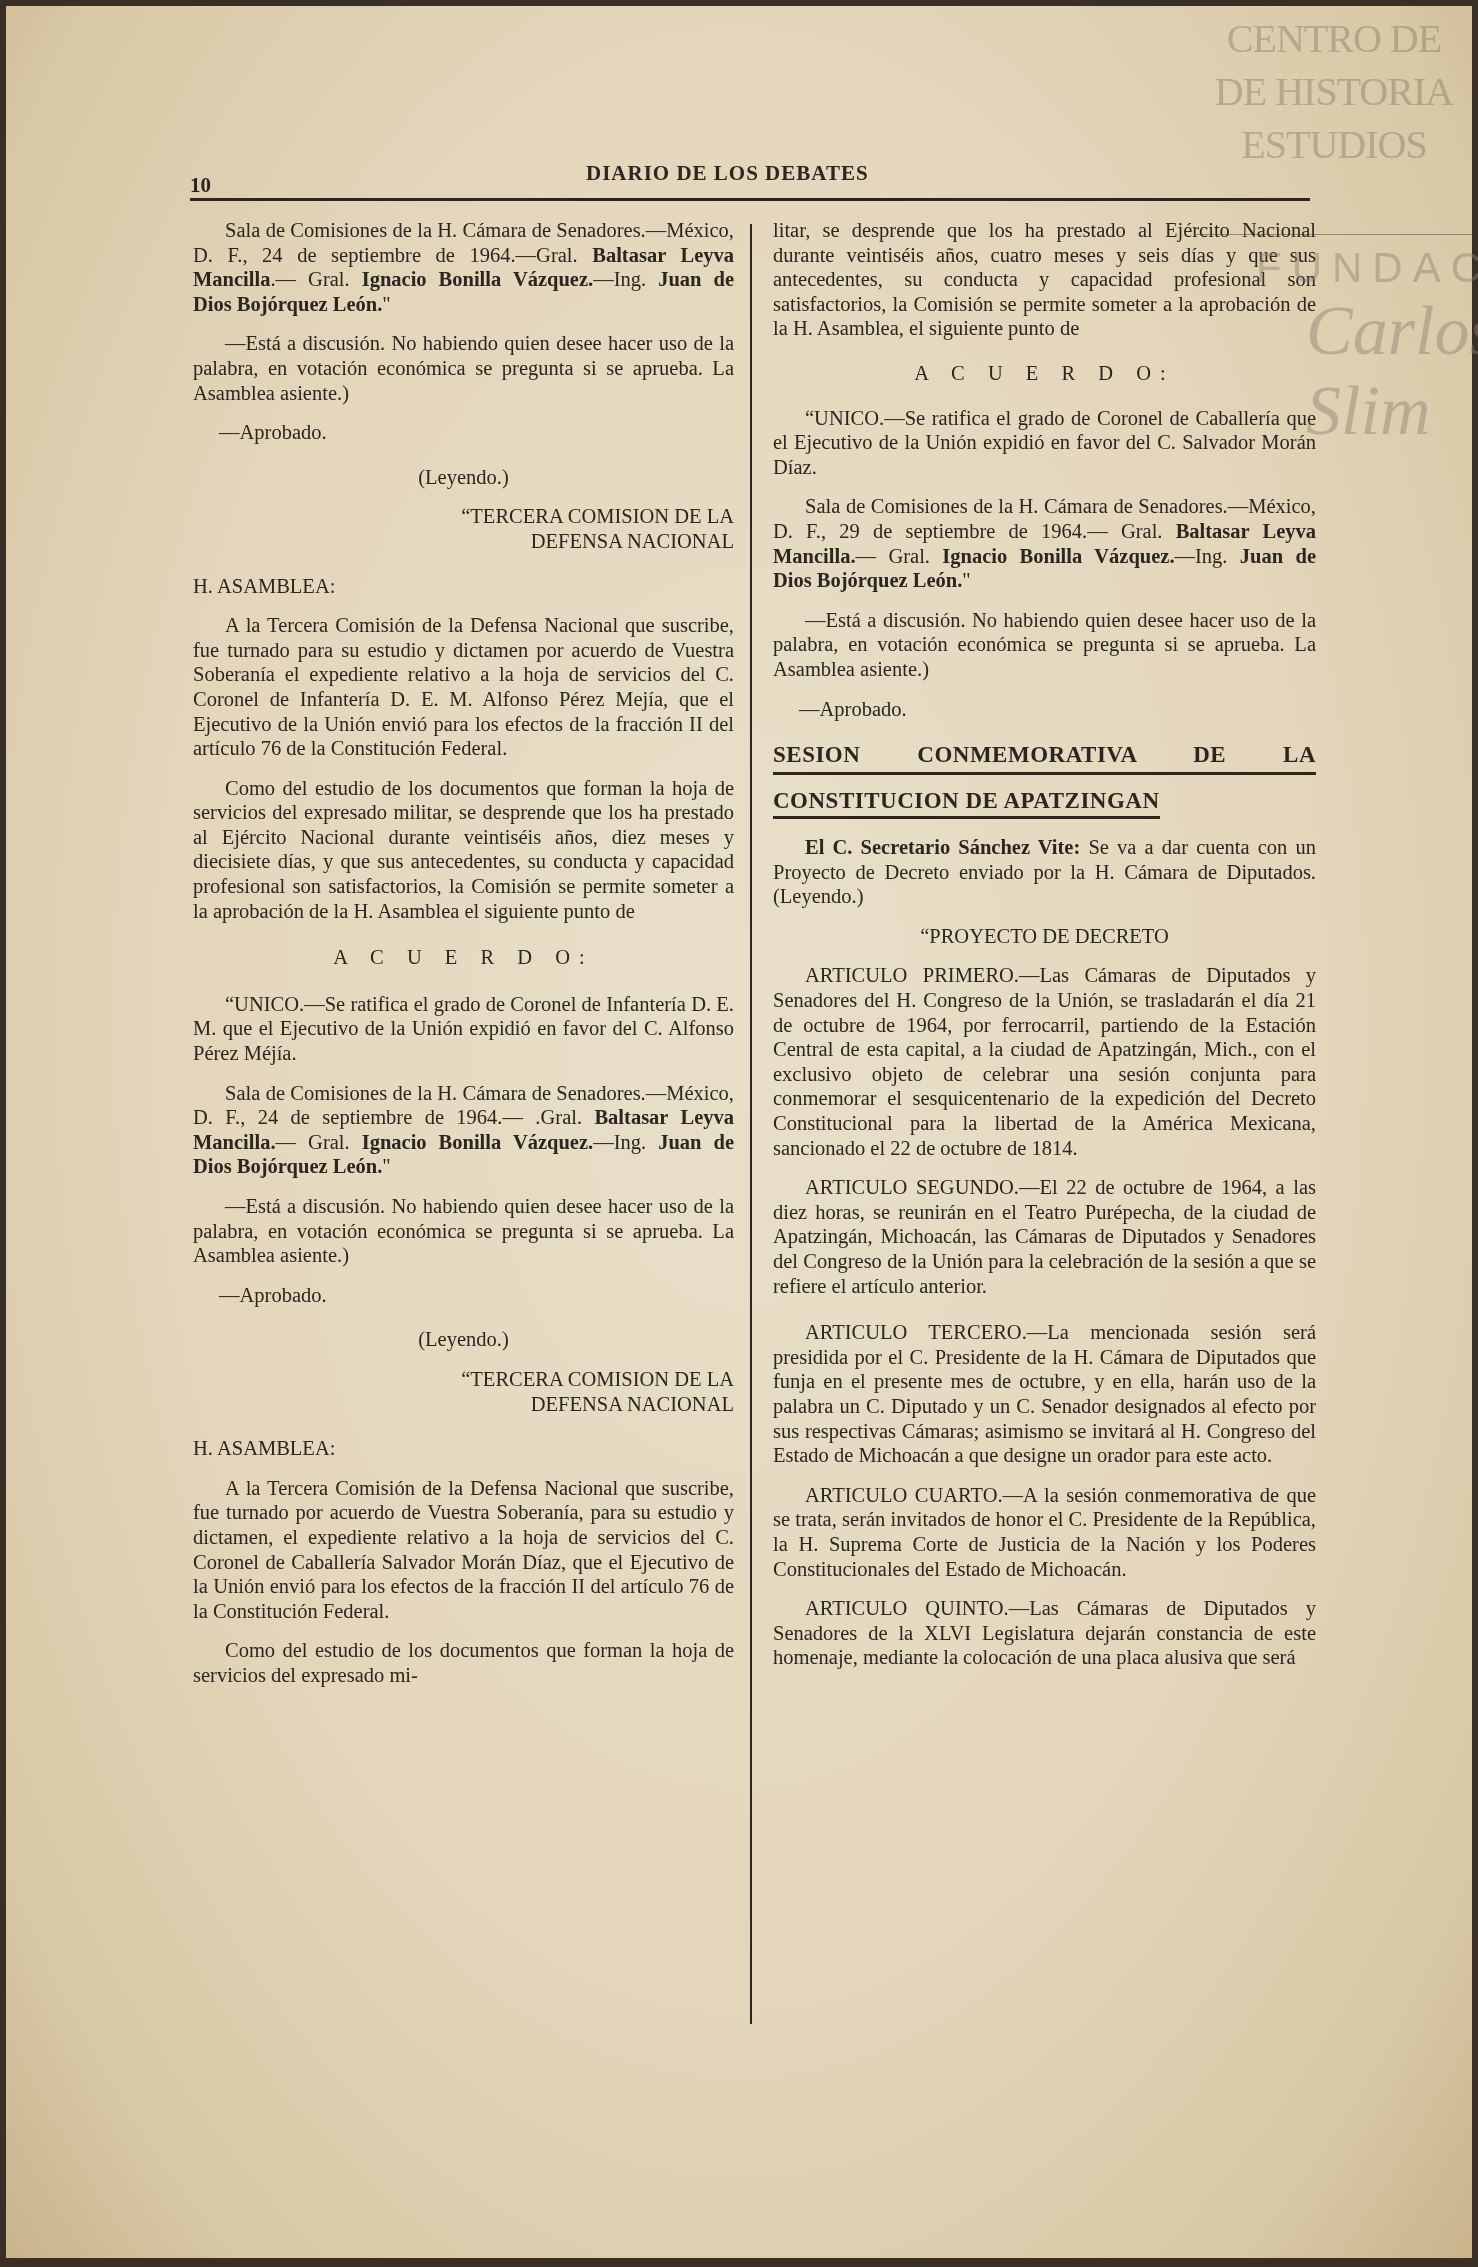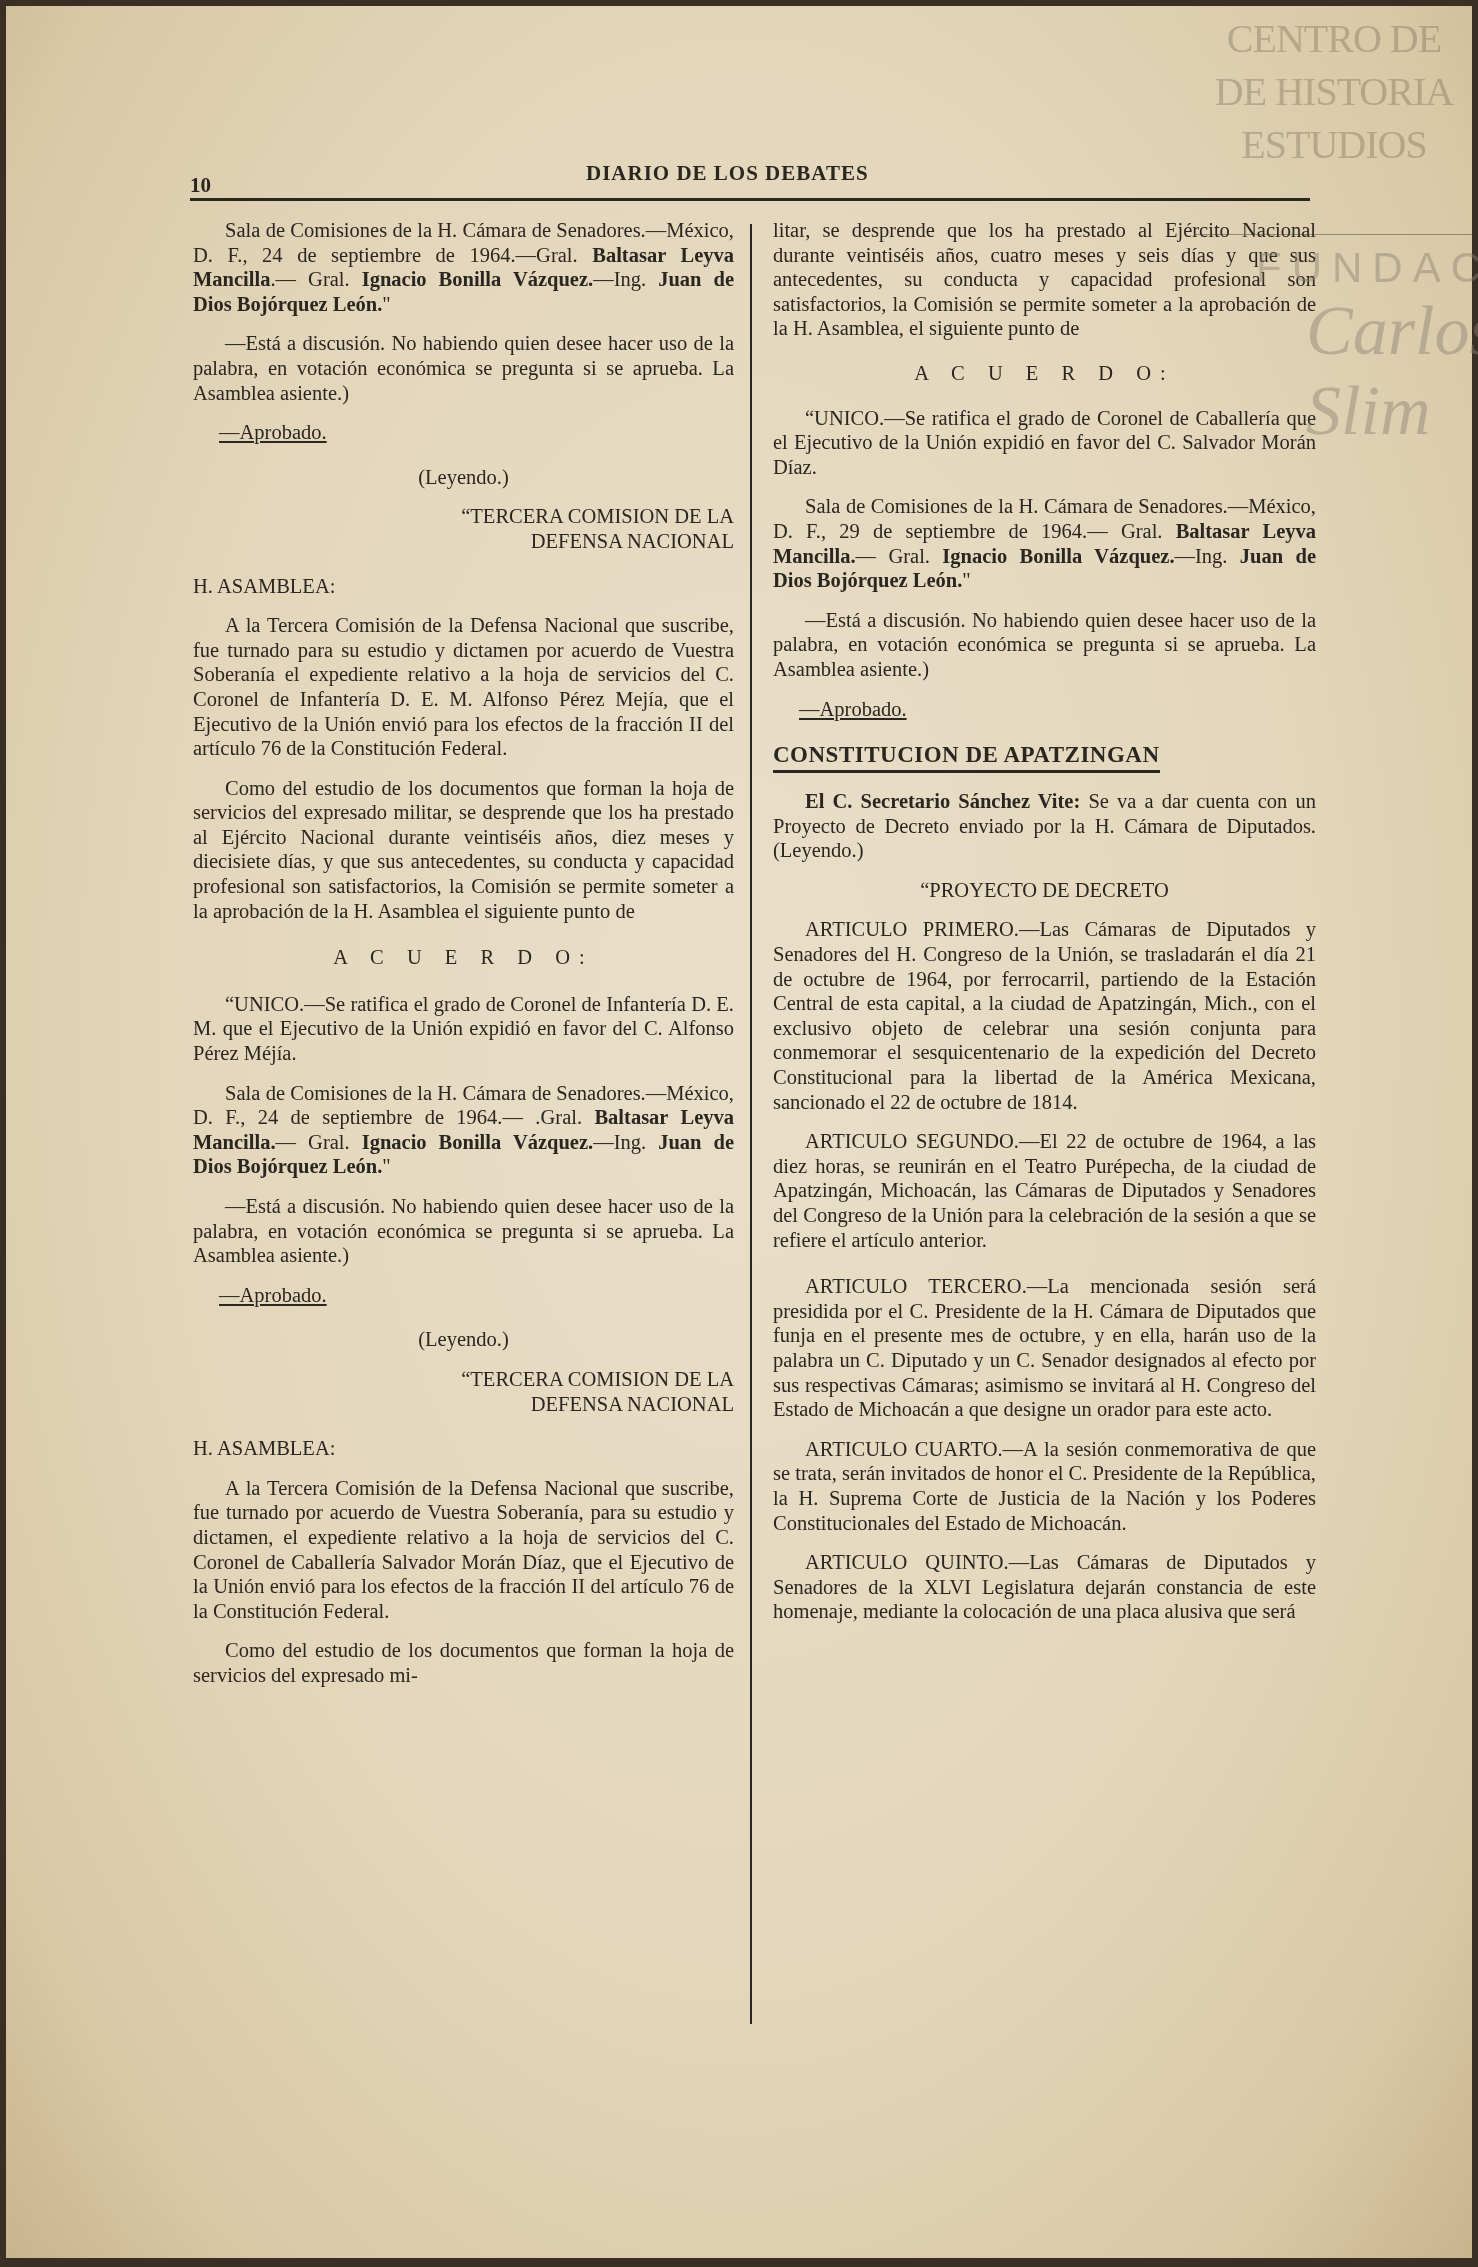--- a/index.html
+++ b/index.html
@@ -35,21 +35,21 @@
     font-size: 20.5px; line-height: 24.6px; text-align: justify; hyphens: manual;
   }
   .col-left { left: 187px; width: 541px; }
   .col-right { left: 767px; width: 543px; }
   .p { margin: 0 0 15px 0; text-indent: 32px; }
   .p.noindent { text-indent: 0; }
   .center { text-align: center; text-indent: 0; margin: 0 0 15px 0; }
   .right { text-align: right; text-indent: 0; margin: 8px 0 15px 0; }
   .spaced { letter-spacing: 9px; }
   .b { font-weight: bold; }
-  .aprob { margin: 0 0 20px 0; text-indent: 26px; text-decoration: underline; }
+  .aprob { margin: 0 0 20px 0; text-indent: 26px; }
   .section-title {
     font-weight: bold; font-size: 23px; line-height: 28px; margin: 8px 0 6px 0;
     text-align: justify; letter-spacing: 0.5px;
   }
   .section-title span.u {
     display: inline-block; border-bottom: 3px solid #2a2620; padding-bottom: 1px; margin-bottom: 10px;
   }
   .title-line-1 { display: block; border-bottom: 3px solid #2a2620; padding-bottom: 3px; margin-bottom: 12px; text-align: justify; text-align-last: justify; }
   .watermark {
     position: absolute; color: rgba(120,105,85,0.38); pointer-events: none;
@@ -104,20 +104,21 @@
   </div>
 
   <div class="col col-right">
     <p class="p noindent">litar, se desprende que los ha prestado al Ejército Nacional durante veintiséis años, cuatro meses y seis días y que sus antecedentes, su conducta y capacidad profesional son satisfactorios, la Comisión se permite someter a la aprobación de la H. Asamblea, el siguiente punto de</p>
     <p class="center spaced" style="margin:20px 0 20px 0">A C U E R D O:</p>
     <p class="p">“UNICO.—Se ratifica el grado de Coronel de Caballería que el Ejecutivo de la Unión expidió en favor del C. Salvador Morán Díaz.</p>
     <p class="p"><span>Sala de Comisiones de la H. Cámara de Senadores.—México, D. F., 29 de septiembre de 1964.— Gral. </span><span class="b">Baltasar Leyva Mancilla.</span><span>— Gral. </span><span class="b">Ignacio Bonilla Vázquez.</span><span>—Ing. </span><span class="b">Juan de Dios Bojórquez León.</span><span>"</span></p>
     <p class="p">—Está a discusión. No habiendo quien desee hacer uso de la palabra, en votación económica se pregunta si se aprueba. La Asamblea asiente.)</p>
     <p class="aprob">—Aprobado.</p>
     <div class="section-title">
+      <span class="title-line-1">SESION CONMEMORATIVA DE LA</span>
       <span class="u">CONSTITUCION DE APATZINGAN</span>
     </div>
     <p class="p"><span class="b">El C. Secretario Sánchez Vite:</span><span> Se va a dar cuenta con un Proyecto de Decreto enviado por la H. Cámara de Diputados. (Leyendo.)</span></p>
     <p class="center">“PROYECTO DE DECRETO</p>
     <p class="p"><span>ARTICULO PRIMERO.</span><span>—Las Cámaras de Diputados y Senadores del H. Congreso de la Unión, se trasladarán el día 21 de octubre de 1964, por ferrocarril, partiendo de la Estación Central de esta capital, a la ciudad de Apatzingán, Mich., con el exclusivo objeto de celebrar una sesión conjunta para conmemorar el sesquicentenario de la expedición del Decreto Constitucional para la libertad de la América Mexicana, sancionado el 22 de octubre de 1814.</span></p>
     <p class="p" style="margin-bottom:22px"><span>ARTICULO SEGUNDO.</span><span>—El 22 de octubre de 1964, a las diez horas, se reunirán en el Teatro Purépecha, de la ciudad de Apatzingán, Michoacán, las Cámaras de Diputados y Senadores del Congreso de la Unión para la celebración de la sesión a que se refiere el artículo anterior.</span></p>
     <p class="p"><span>ARTICULO TERCERO.</span><span>—La mencionada sesión será presidida por el C. Presidente de la H. Cámara de Diputados que funja en el presente mes de octubre, y en ella, harán uso de la palabra un C. Diputado y un C. Senador designados al efecto por sus respectivas Cámaras; asimismo se invitará al H. Congreso del Estado de Michoacán a que designe un orador para este acto.</span></p>
     <p class="p"><span>ARTICULO CUARTO.</span><span>—A la sesión conmemorativa de que se trata, serán invitados de honor el C. Presidente de la República, la H. Suprema Corte de Justicia de la Nación y los Poderes Constitucionales del Estado de Michoacán.</span></p>
     <p class="p"><span>ARTICULO QUINTO.</span><span>—Las Cámaras de Diputados y Senadores de la XLVI Legislatura dejarán constancia de este homenaje, mediante la colocación de una placa alusiva que será</span></p>
   </div>

